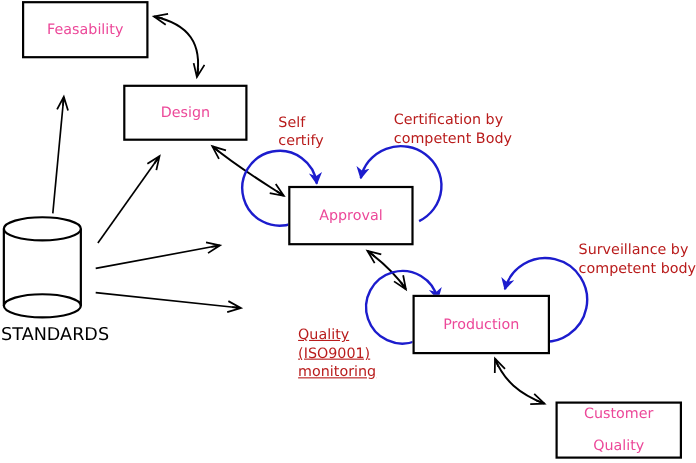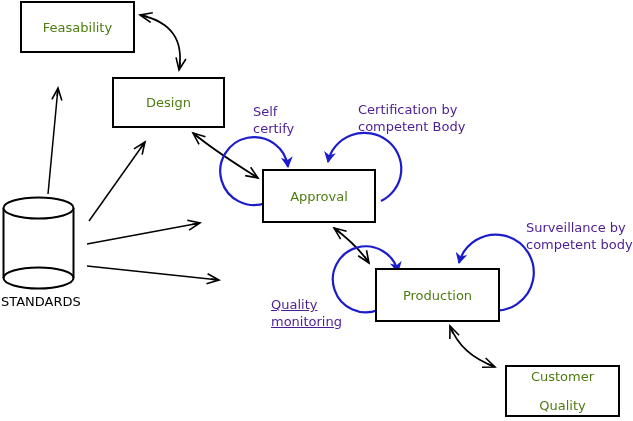--- a/index.html
+++ b/index.html
@@ -5,28 +5,28 @@
   html,body { margin:0; padding:0; background:#ffffff; }
   #canvas {
     position:relative; width:633px; height:421px; background:#ffffff;
     font-family:"DejaVu Sans", sans-serif; overflow:hidden;
   }
   #wires { position:absolute; left:0; top:0; width:633px; height:421px; }
   .box {
     position:absolute; box-sizing:border-box;
     background:#ffffff; border:2px solid #000000;
     display:flex; flex-direction:column; align-items:center; justify-content:center;
-    font-size:13px; color:#4d7c0f; text-align:center; line-height:17px;
+    font-size:13px; color:#ec4899; text-align:center; line-height:17px;
   }
   .blue-label {
     position:absolute; font-size:13px; line-height:17px;
-    color:#4c1d95; white-space:nowrap;
+    color:#b91c1c; white-space:nowrap;
   }
   .black-label {
-    position:absolute; font-size:13px; color:#000000; white-space:nowrap;
+    position:absolute; font-size:16px; color:#000000; white-space:nowrap;
   }
 </style>
 </head>
 <body>
 
 <div id="canvas">
 
   <svg id="wires" viewBox="0 0 633 421" xmlns="http://www.w3.org/2000/svg">
     <defs>
       <marker id="ab" markerUnits="userSpaceOnUse" markerWidth="16" markerHeight="14" refX="13" refY="6" orient="auto-start-reverse">
@@ -93,16 +93,17 @@
     <div>competent body</div>
   </div>
 
   <div class="blue-label" style="left:358px; top:101px;">
     <div>Certification by</div>
     <div>competent Body</div>
   </div>
 
   <div class="blue-label" style="left:271px; top:296px;text-decoration:underline;">
     <div>Quality</div>
+    <div>(ISO9001)</div>
     <div>monitoring</div>
   </div>
 
 </div>
 
 </body></html>

